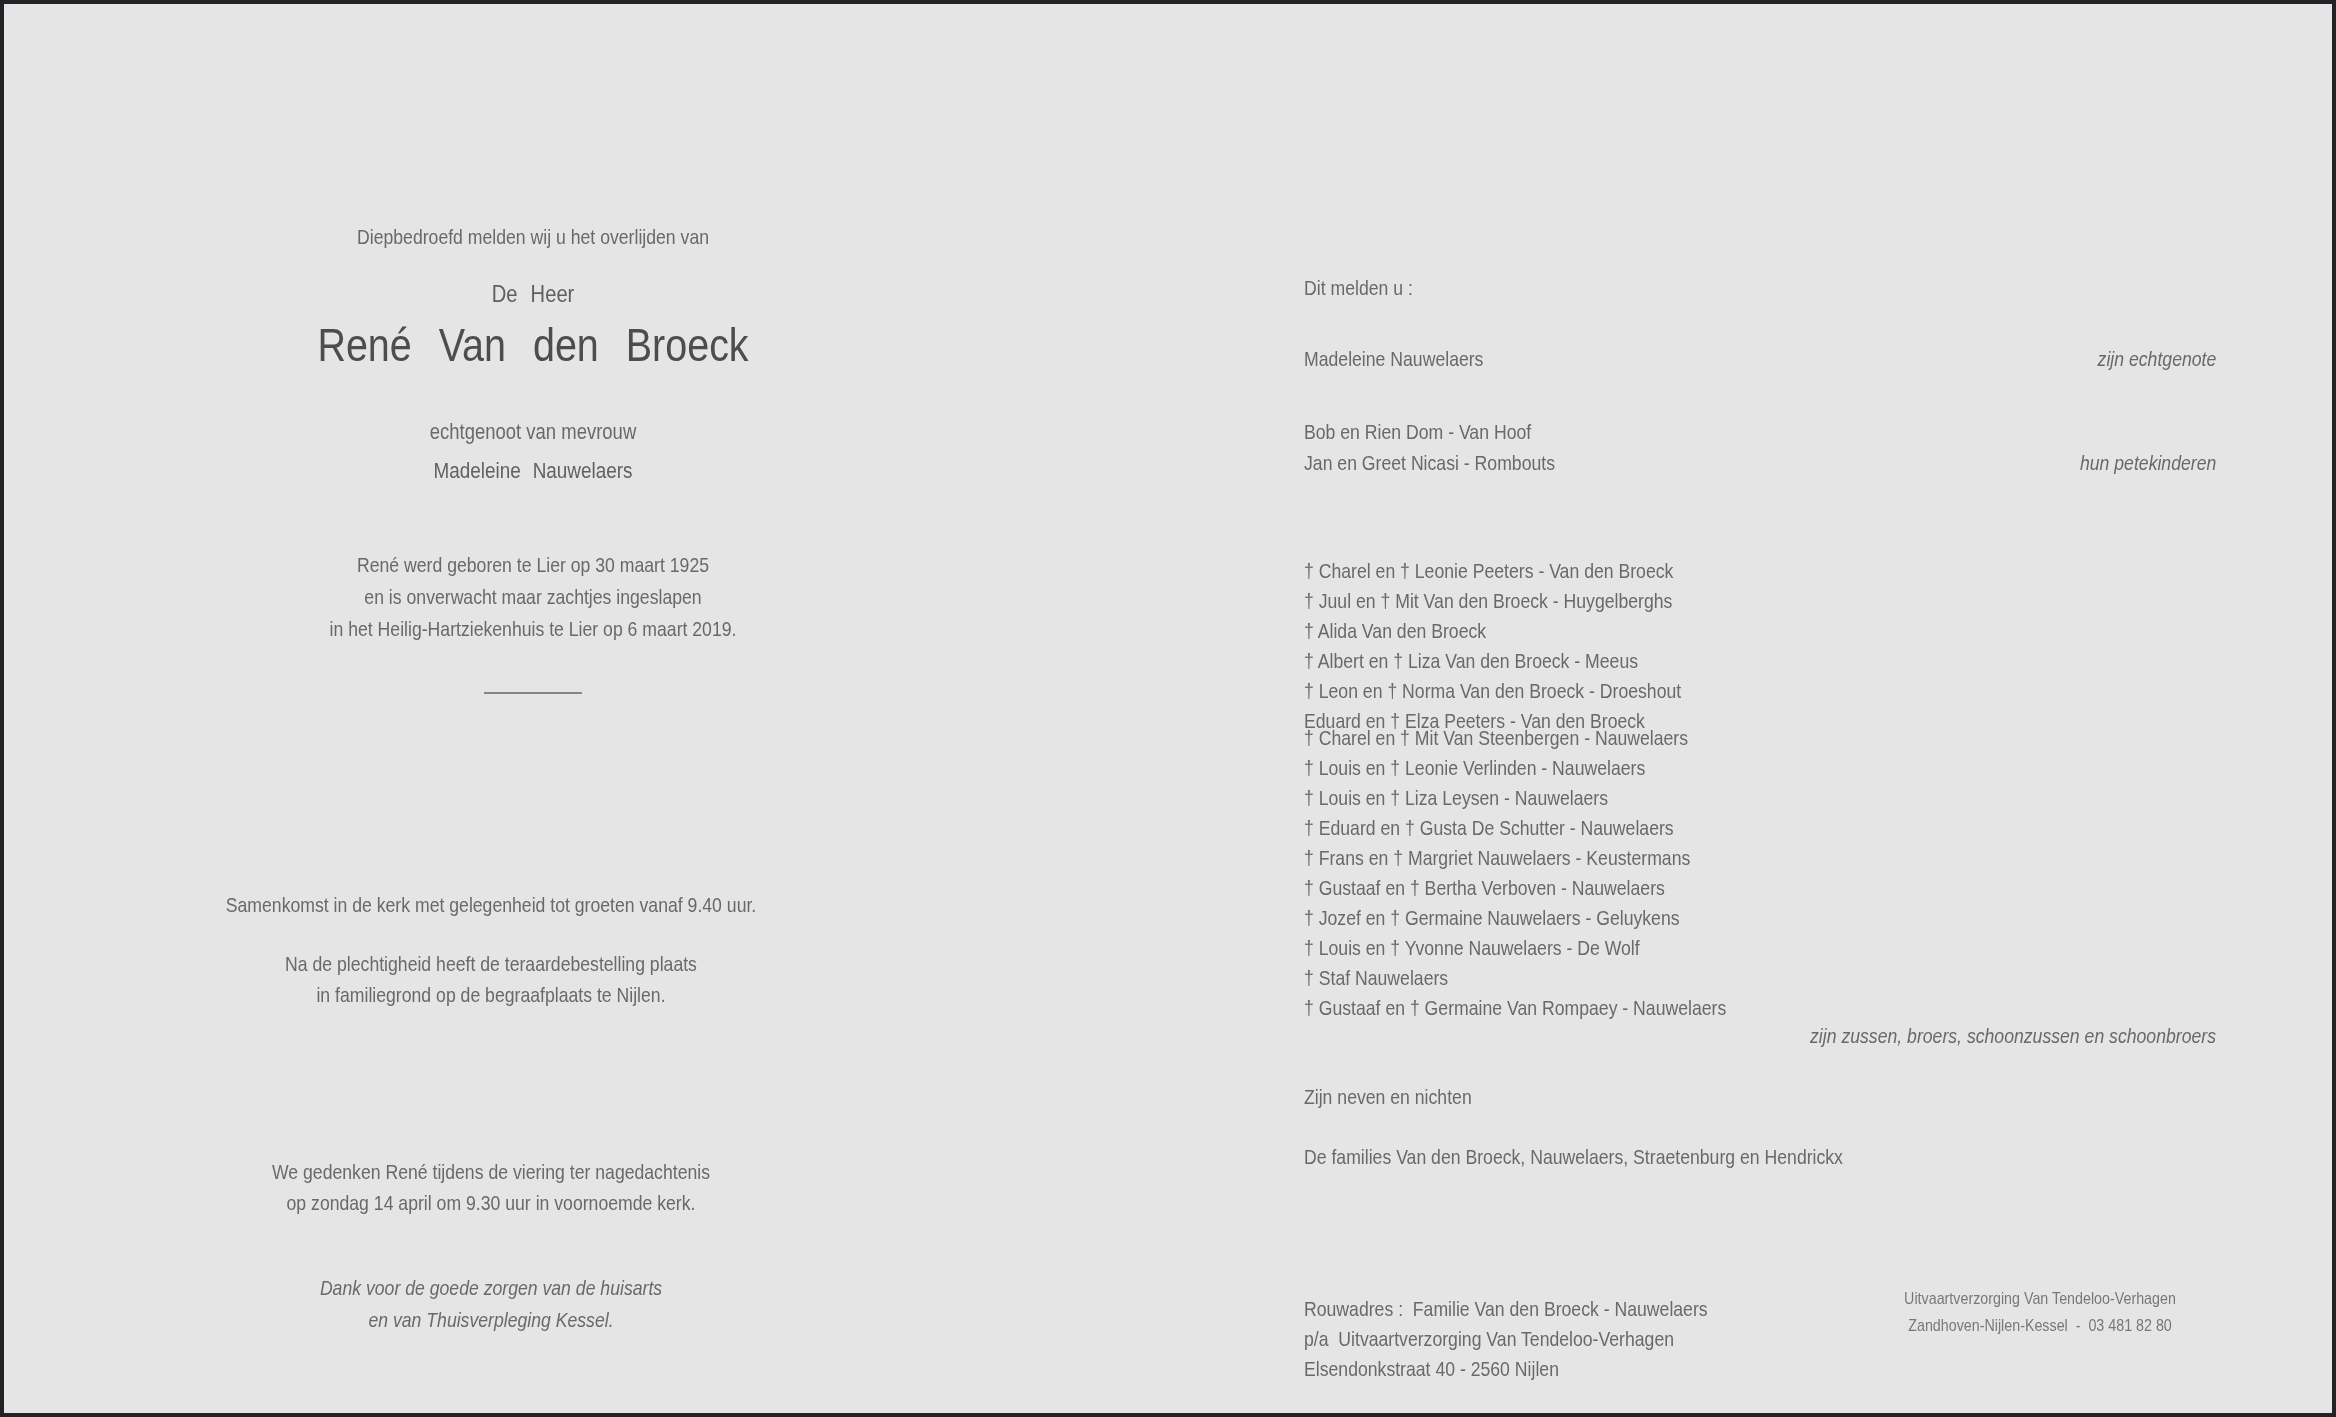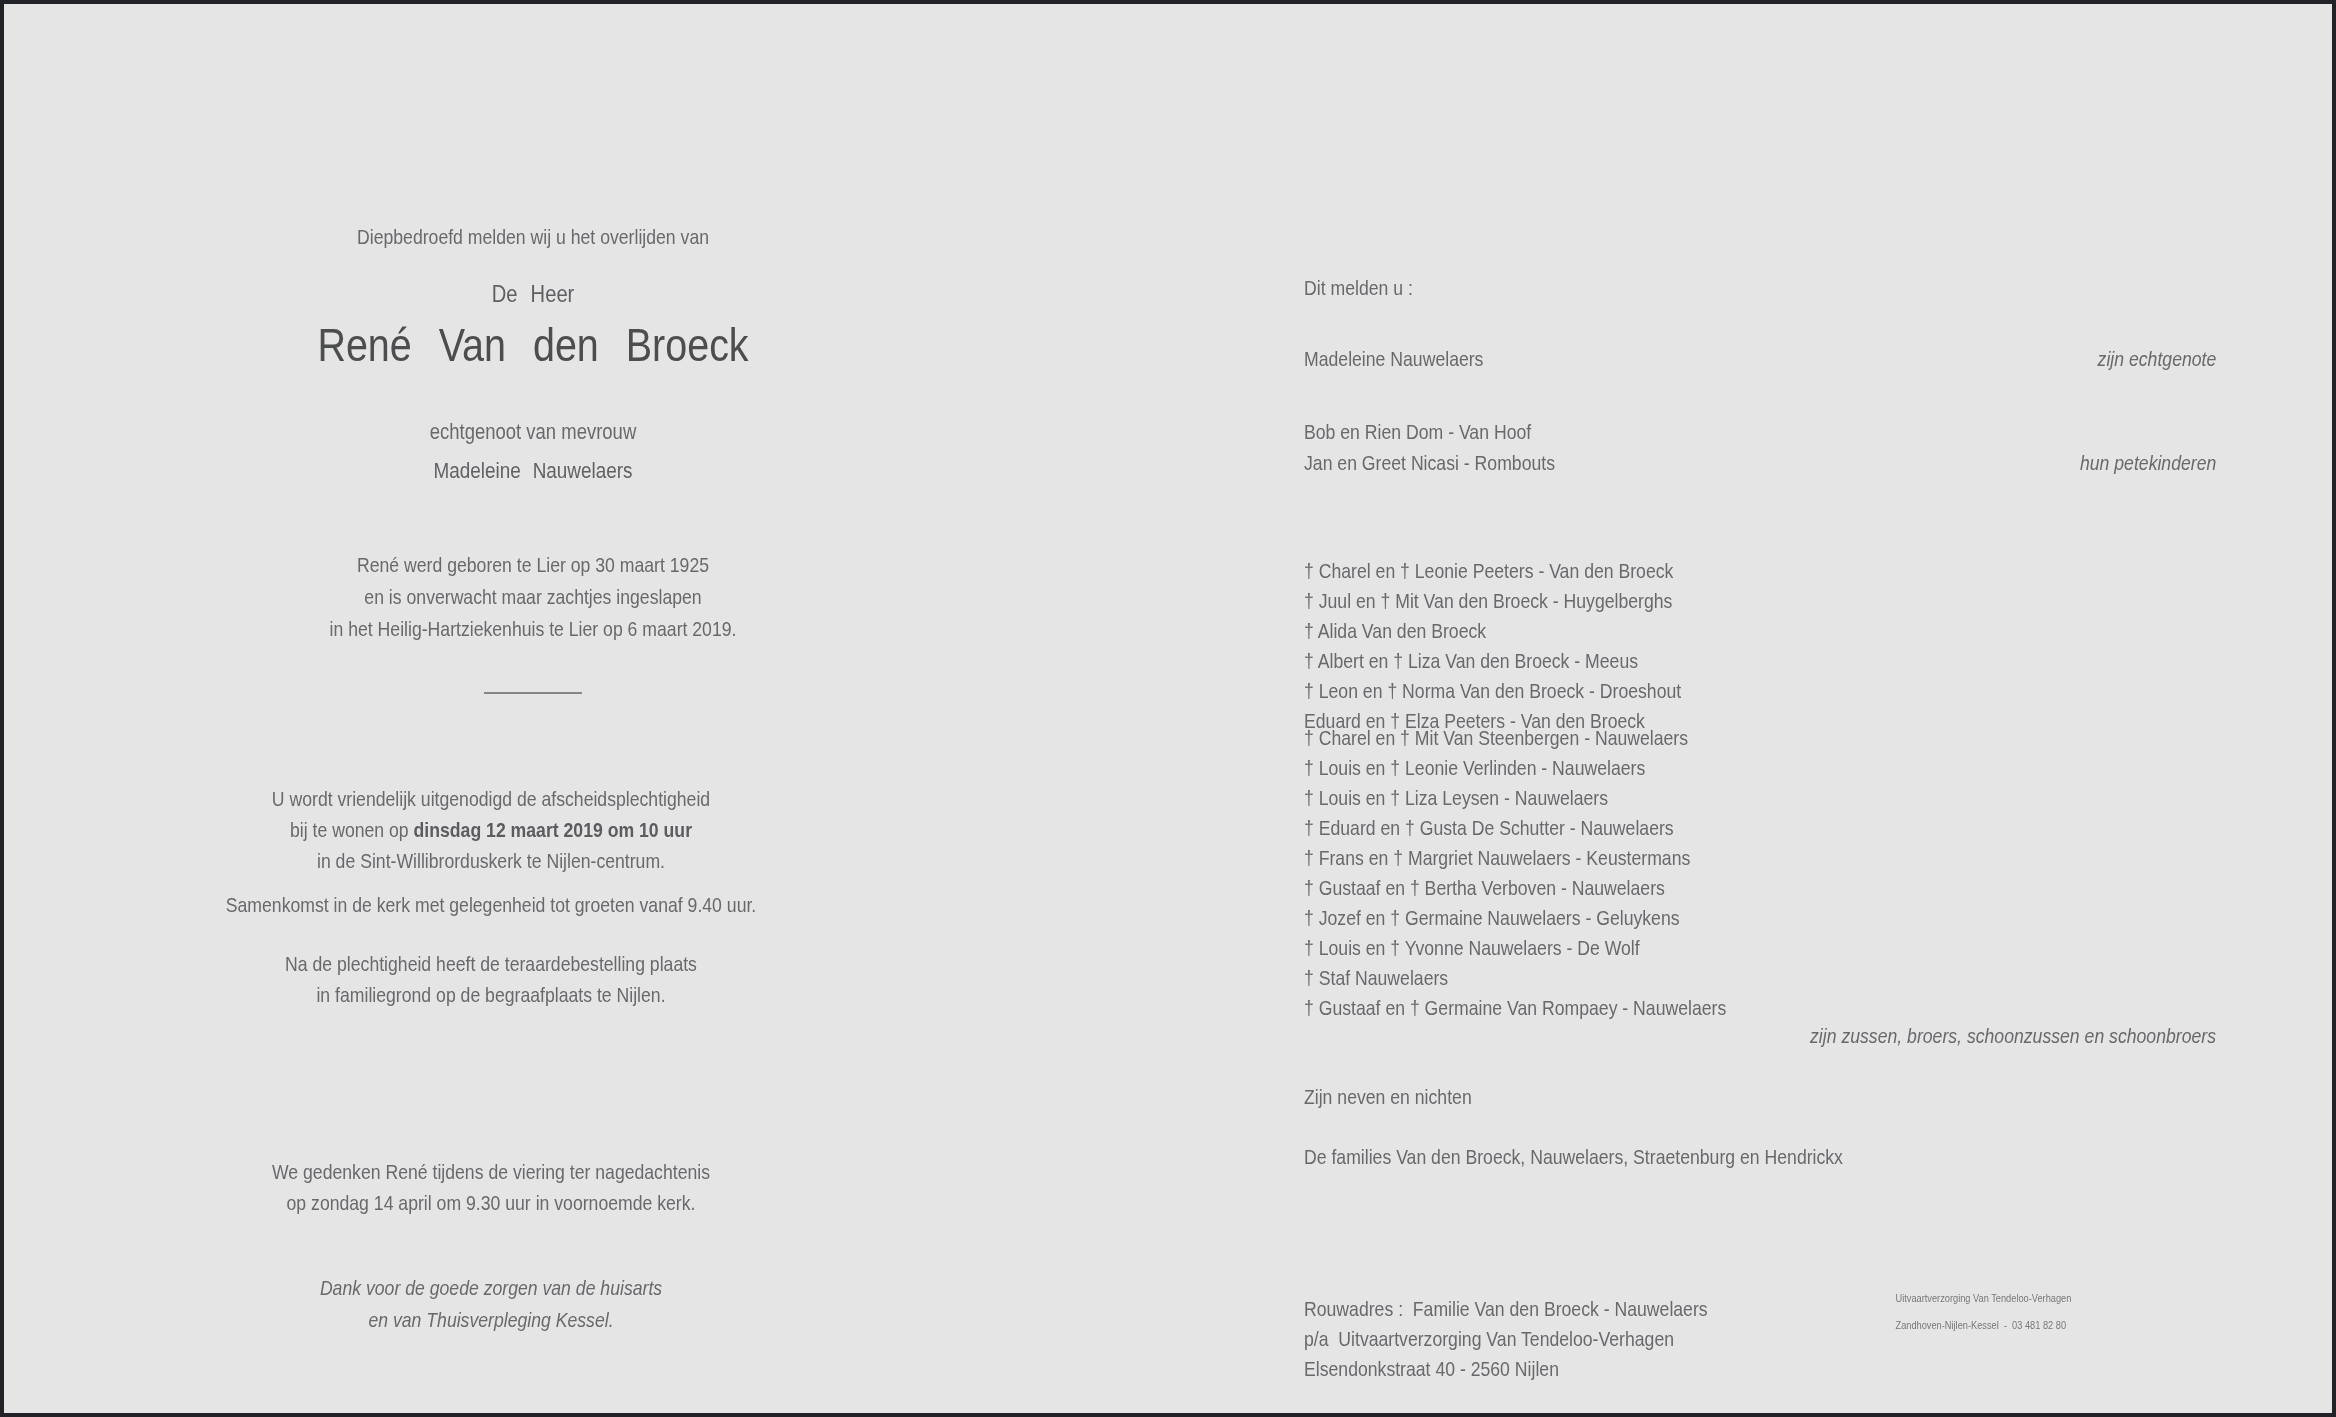--- a/index.html
+++ b/index.html
@@ -49,47 +49,42 @@
   .row        { left:1300px; width:912px; display:flex; justify-content:space-between; }
   .row-spouse { top:343px; }
   .god1       { left:1300px; top:416px; }
   .row-god2   { top:447px; }
   .list1      { left:1300px; top:552px;  width:912px; line-height:30px; }
   .list2      { left:1300px; top:719px;  width:912px; line-height:30px; }
   .caption    { left:1300px; top:1020px; width:912px; }
   .nieces     { left:1300px; top:1081px; }
   .families   { left:1300px; top:1141px; }
   .mourning   { left:1300px; top:1242px; width:912px; line-height:30px;margin-top:48px; }
-  .fh-block   { left:1864px; top:1281px; width:344px; text-align:left;
-                font-size:11px; line-height:27px; color:#77787b; }
+  .fh-block   { left:1864px; top:1281px; width:344px; text-align:center;
+                font-size:17px; line-height:27px; color:#77787b; }
 </style>
 </head>
 <body>
 
 <div class="page">
 
   <div class="abs intro center cond oc nowrap">Diepbedroefd melden wij u het overlijden van</div>
   <div class="abs salutation center cond oc nowrap">De Heer</div>
   <div class="abs deceased center cond oc nowrap">René Van den Broeck</div>
   <div class="abs spouse-intro center cond oc nowrap">echtgenoot van mevrouw</div>
   <div class="abs spouse-name center cond oc nowrap">Madeleine Nauwelaers</div>
 
   <div class="abs birth center lines-c">
       <div class="nowrap">René werd geboren te Lier op 30 maart 1925</div>
       <div class="nowrap">en is onverwacht maar zachtjes ingeslapen</div>
       <div class="nowrap">in het Heilig-Hartziekenhuis te Lier op 6 maart 2019.</div>
     </div>
 
   <div class="abs rule"></div>
 
-  <div class="abs invitation center lines-c">
-    <div class="nowrap">U wordt vriendelijk uitgenodigd de afscheidsplechtigheid</div>
-    <div class="nowrap"><span>bij te wonen op </span><span class="bold">dinsdag 12 maart 2019 om 10 uur</span></div>
-    <div class="nowrap">in de Sint-Willibrorduskerk te Nijlen-centrum.</div>
-  </div>
 
   <div class="abs gathering center cond oc nowrap">Samenkomst in de kerk met gelegenheid tot groeten vanaf 9.40 uur.</div>
 
   <div class="abs burial center lines-c">
       <div class="nowrap">Na de plechtigheid heeft de teraardebestelling plaats</div>
       <div class="nowrap">in familiegrond op de begraafplaats te Nijlen.</div>
     </div>
 
 
   <div class="abs memorial center lines-c">

